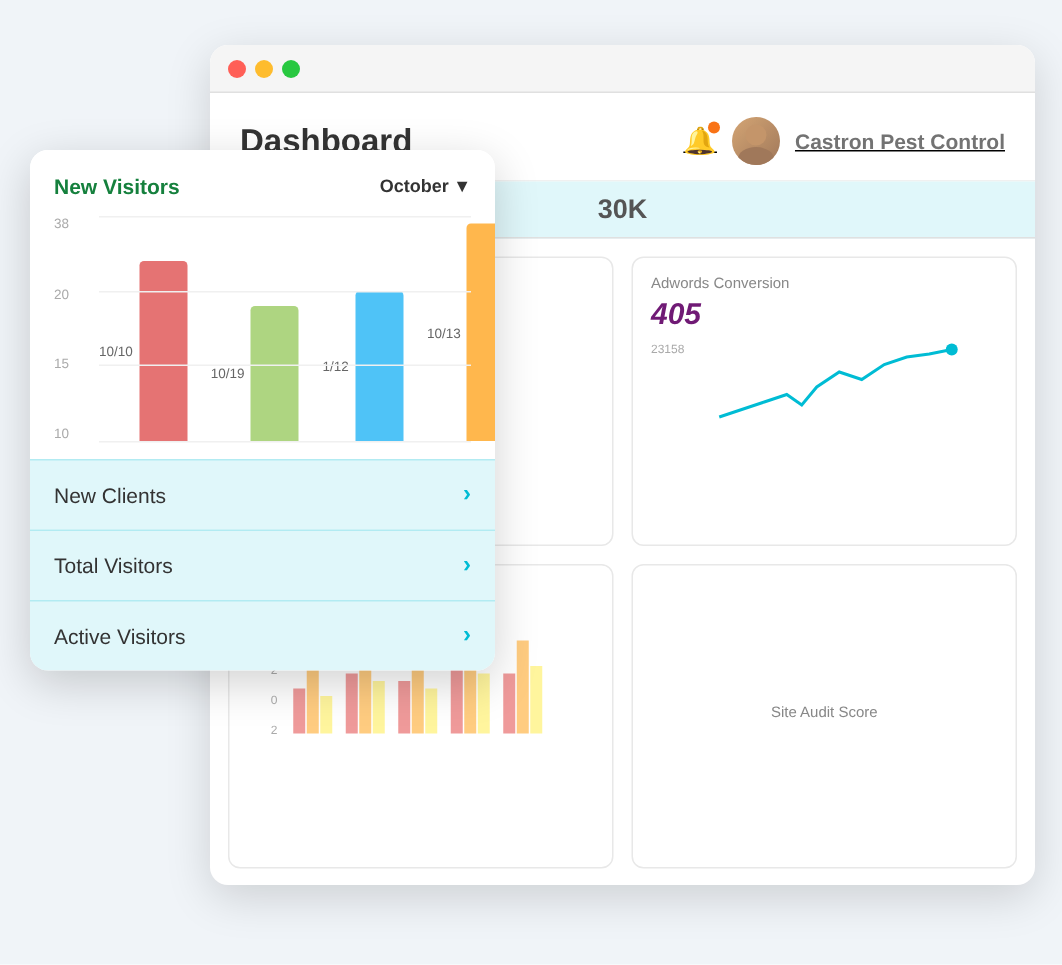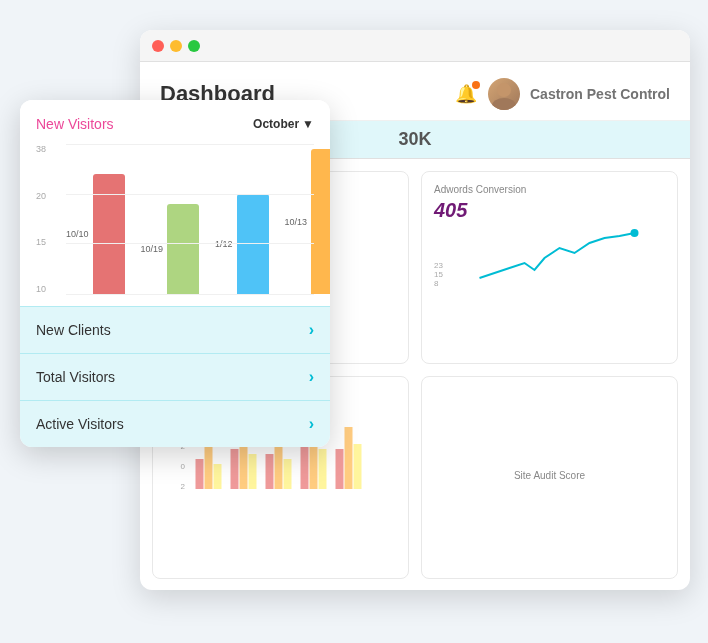--- a/index.html
+++ b/index.html
@@ -43,20 +43,21 @@
     .dot-red { background: #ff5f57; }
     .dot-yellow { background: #febc2e; }
     .dot-green { background: #28c840; }
 
     .dashboard-header {
       display: flex;
       align-items: center;
       justify-content: space-between;
       padding: 16px 20px 10px;
       border-bottom: 1px solid #f0f0f0;
+      text-decoration: underline;
     }
 
     .dashboard-title {
       font-size: 22px;
       font-weight: 700;
       color: #333;
     }
 
     .header-right {
       display: flex;
@@ -192,22 +193,22 @@
       height: 60px;
       position: relative;
     }
 
     .y-labels {
       position: absolute;
       left: 0;
       top: 0;
       height: 100%;
       display: flex;
-      flex-direction: column;
-      justify-content: flex-end;
+      flex-direction: row;
+      justify-content: center;
       font-size: 8px;
       color: #aaa;
     }
 
     
     .audience-widget {}
 
     .legend {
       display: flex;
       gap: 8px;
@@ -269,22 +270,22 @@
 
     .bar-chart-header {
       display: flex;
       justify-content: space-between;
       align-items: center;
       margin-bottom: 12px;
     }
 
     .bar-chart-title {
       font-size: 14px;
-      font-weight: 400;
-      color: #ec4899;
+      font-weight: 700;
+      color: #15803d;
     }
 
     .month-selector {
       font-size: 12px;
       font-weight: 600;
       color: #333;
       display: flex;
       align-items: center;
       gap: 3px;
       cursor: pointer;

